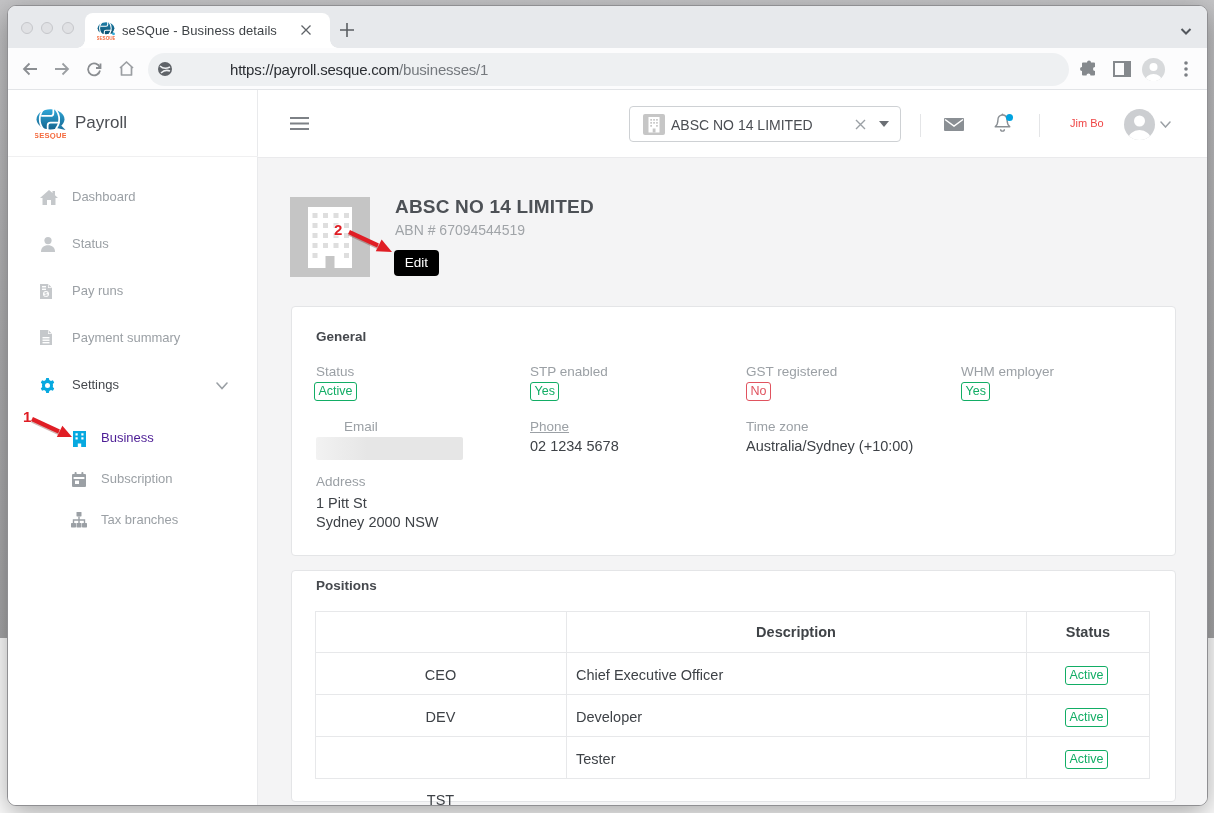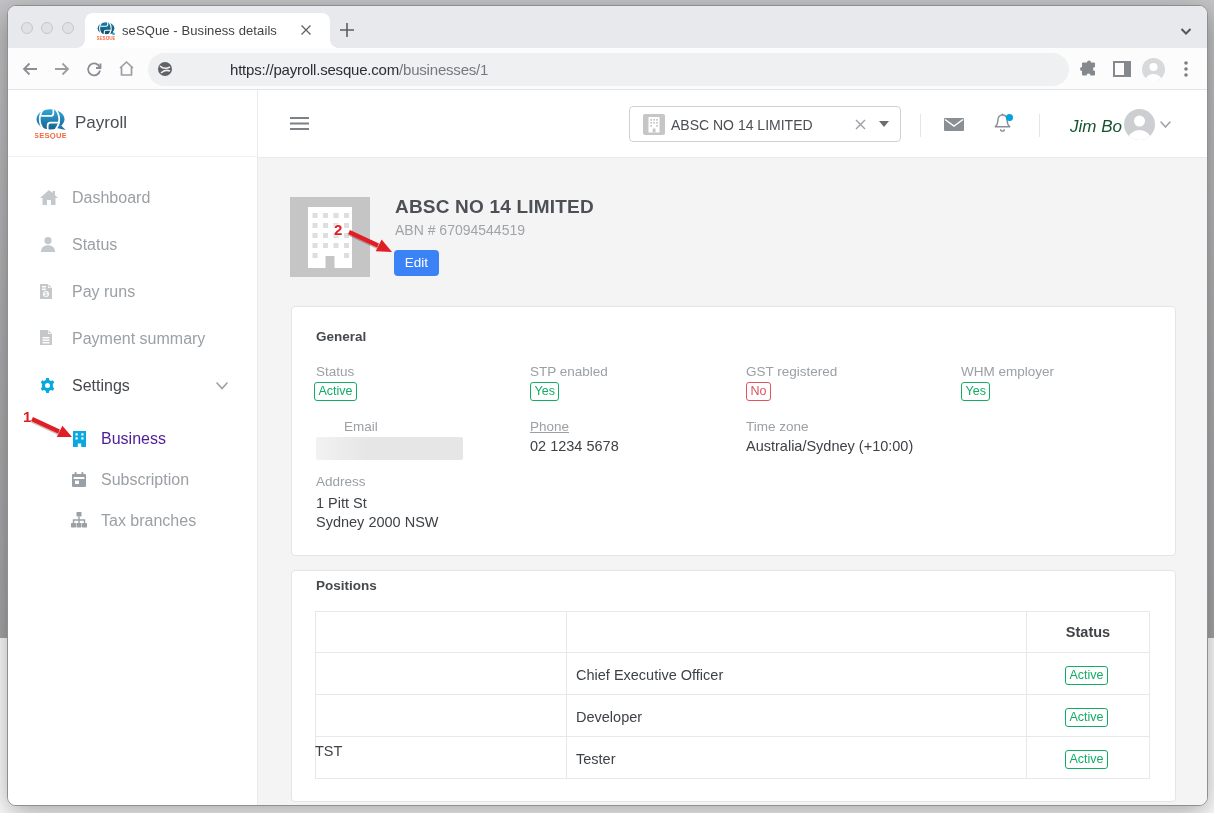--- a/index.html
+++ b/index.html
@@ -19,33 +19,33 @@
 .strip-caret{left:1180px;top:27px;width:12px;height:9px;}
 .toolbar{left:7px;top:48px;width:1201px;height:42px;background:#fcfcfd;border-bottom:1px solid #e2e4e7;}
 .omnibox{left:148px;top:53px;width:921px;height:33px;border-radius:16.5px;background:#eef0f2;}
 .urltext{left:183px;top:61px;font-size:15px;color:#2b2e33;letter-spacing:-.2px;margin-left:47px;}
 .urltext .lite{color:#75797e;}
 
 .appbg{left:258px;top:90px;width:950px;height:716px;background:#f4f4f5;}
 .sidebar{left:7px;top:90px;width:251px;height:716px;background:#fff;border-right:1px solid #e9eaec;}
 .sb-divider{left:7px;top:156px;width:251px;height:1px;background:#f0f0f1;}
 .logo-text{left:75px;top:113px;font-size:17px;color:#4b4e53;}
-.menu-item{position:absolute;left:72px;font-size:16px;color:#9ba0a5;}
+.menu-item{position:absolute;left:72px;font-size:13px;color:#9ba0a5;}
 .menu-item.dark{color:#45484d;}
 .menu-item.blue{color:#4c1d95;}
 .topbar{left:258px;top:90px;width:950px;height:68px;background:#fff;border-bottom:1px solid #eaeaec;}
 .selbox{left:629px;top:106px;width:272px;height:36px;background:#fff;border:1px solid #ced1d4;border-radius:4px;}
 .seltext{left:671px;top:117px;font-size:14px;color:#4b4e53;}
-.jimbo{left:1070px;top:117px;font-size:17px;color:#14532d;font-style:italic;}
+.jimbo{left:1070px;top:117px;font-size:11px;color:#ef4444;}
 .vdiv{position:absolute;width:1px;height:23px;top:114px;background:#e4e5e7;}
 
 .bigimg{left:290px;top:197px;width:80px;height:80px;}
 .biz-title{left:395px;top:196px;font-size:19px;font-weight:bold;color:#4d5156;letter-spacing:.2px;}
 .biz-abn{left:395px;top:222px;font-size:14px;color:#a0a4a8;}
-.editbtn{left:394px;top:250px;width:45px;height:26px;background:#3b82f6;border-radius:4px;color:#fff;font-size:13.5px;text-align:center;line-height:26px;}
+.editbtn{left:394px;top:250px;width:45px;height:26px;background:#000000;border-radius:4px;color:#fff;font-size:13.5px;text-align:center;line-height:26px;}
 .card{position:absolute;background:#fff;border:1px solid #e4e5e7;border-radius:4px;}
 .card-label{position:absolute;font-size:13.5px;font-weight:bold;color:#45484d;}
 .flabel{position:absolute;font-size:13.5px;color:#9ba0a5;}
 .fvalue{position:absolute;font-size:14.5px;color:#3e4247;}
 .badge{position:absolute;height:19px;line-height:17px;border-radius:3px;font-size:12.5px;font-weight:normal;padding:0 3.5px;border:1px solid;}
 .badge.g{color:#12ad65;border-color:#12ad65;}
 .badge.r{color:#e0535f;border-color:#e0535f;}
 .redact{left:316px;top:437px;width:147px;height:23px;background:linear-gradient(90deg,#f2f2f2,#e6e6e6 35%,#e6e6e6);border-radius:2px;}
 
 .tbl{left:315px;top:611px;width:835px;height:168px;border:1px solid #e7e8ea;}
@@ -331,24 +331,27 @@
   <div class="fvalue" style="left:316px;top:514px;">Sydney 2000 NSW</div>
 
   <div class="card" style="left:291px;top:570px;width:885px;height:232px;"></div>
   <div class="card-label" style="left:316px;top:578px;">Positions</div>
   <div class="a tbl"></div>
   <div class="tline" style="left:566px;top:611px;width:1px;height:168px;"></div>
   <div class="tline" style="left:1026px;top:611px;width:1px;height:168px;"></div>
   <div class="tline" style="left:315px;top:652px;width:835px;height:1px;"></div>
   <div class="tline" style="left:315px;top:694px;width:835px;height:1px;"></div>
   <div class="tline" style="left:315px;top:736px;width:835px;height:1px;"></div>
+  <div class="tcell thead" style="left:566px;top:624px;width:460px;text-align:center;">Description</div>
   <div class="tcell thead" style="left:1026px;top:624px;width:124px;text-align:center;">Status</div>
+  <div class="tcell" style="left:315px;top:667px;width:251px;text-align:center;">CEO</div>
   <div class="tcell" style="left:576px;top:667px;">Chief Executive Officer</div>
+  <div class="tcell" style="left:315px;top:709px;width:251px;text-align:center;">DEV</div>
   <div class="tcell" style="left:576px;top:709px;">Developer</div>
-  <div class="tcell" style="left:315px;top:743px;width:251px;text-align:left;">TST</div>
+  <div class="tcell" style="left:315px;top:792px;width:251px;text-align:center;">TST</div>
   <div class="tcell" style="left:576px;top:751px;">Tester</div>
   <div class="badge g" style="left:1065px;top:666px;">Active</div>
   <div class="badge g" style="left:1065px;top:708px;">Active</div>
   <div class="badge g" style="left:1065px;top:750px;">Active</div>
 
   <div class="annot" style="left:23px;top:408px;text-shadow:0 0 2px #fff,0 0 2px #fff;">1</div>
   <svg class="a" style="left:30px;top:416px;width:44px;height:26px;" viewBox="0 0 44 26">
     <path d="M2 4.5 L29 17" stroke="#7d2a25" stroke-width="4.5" fill="none" opacity=".35"></path>
     <path d="M2 3 L29 15.5" stroke="#e01e25" stroke-width="4.5" fill="none"></path>
     <path d="M42 21 L26.8 20.9 L32.4 9.7 Z" fill="#e01e25"></path>

